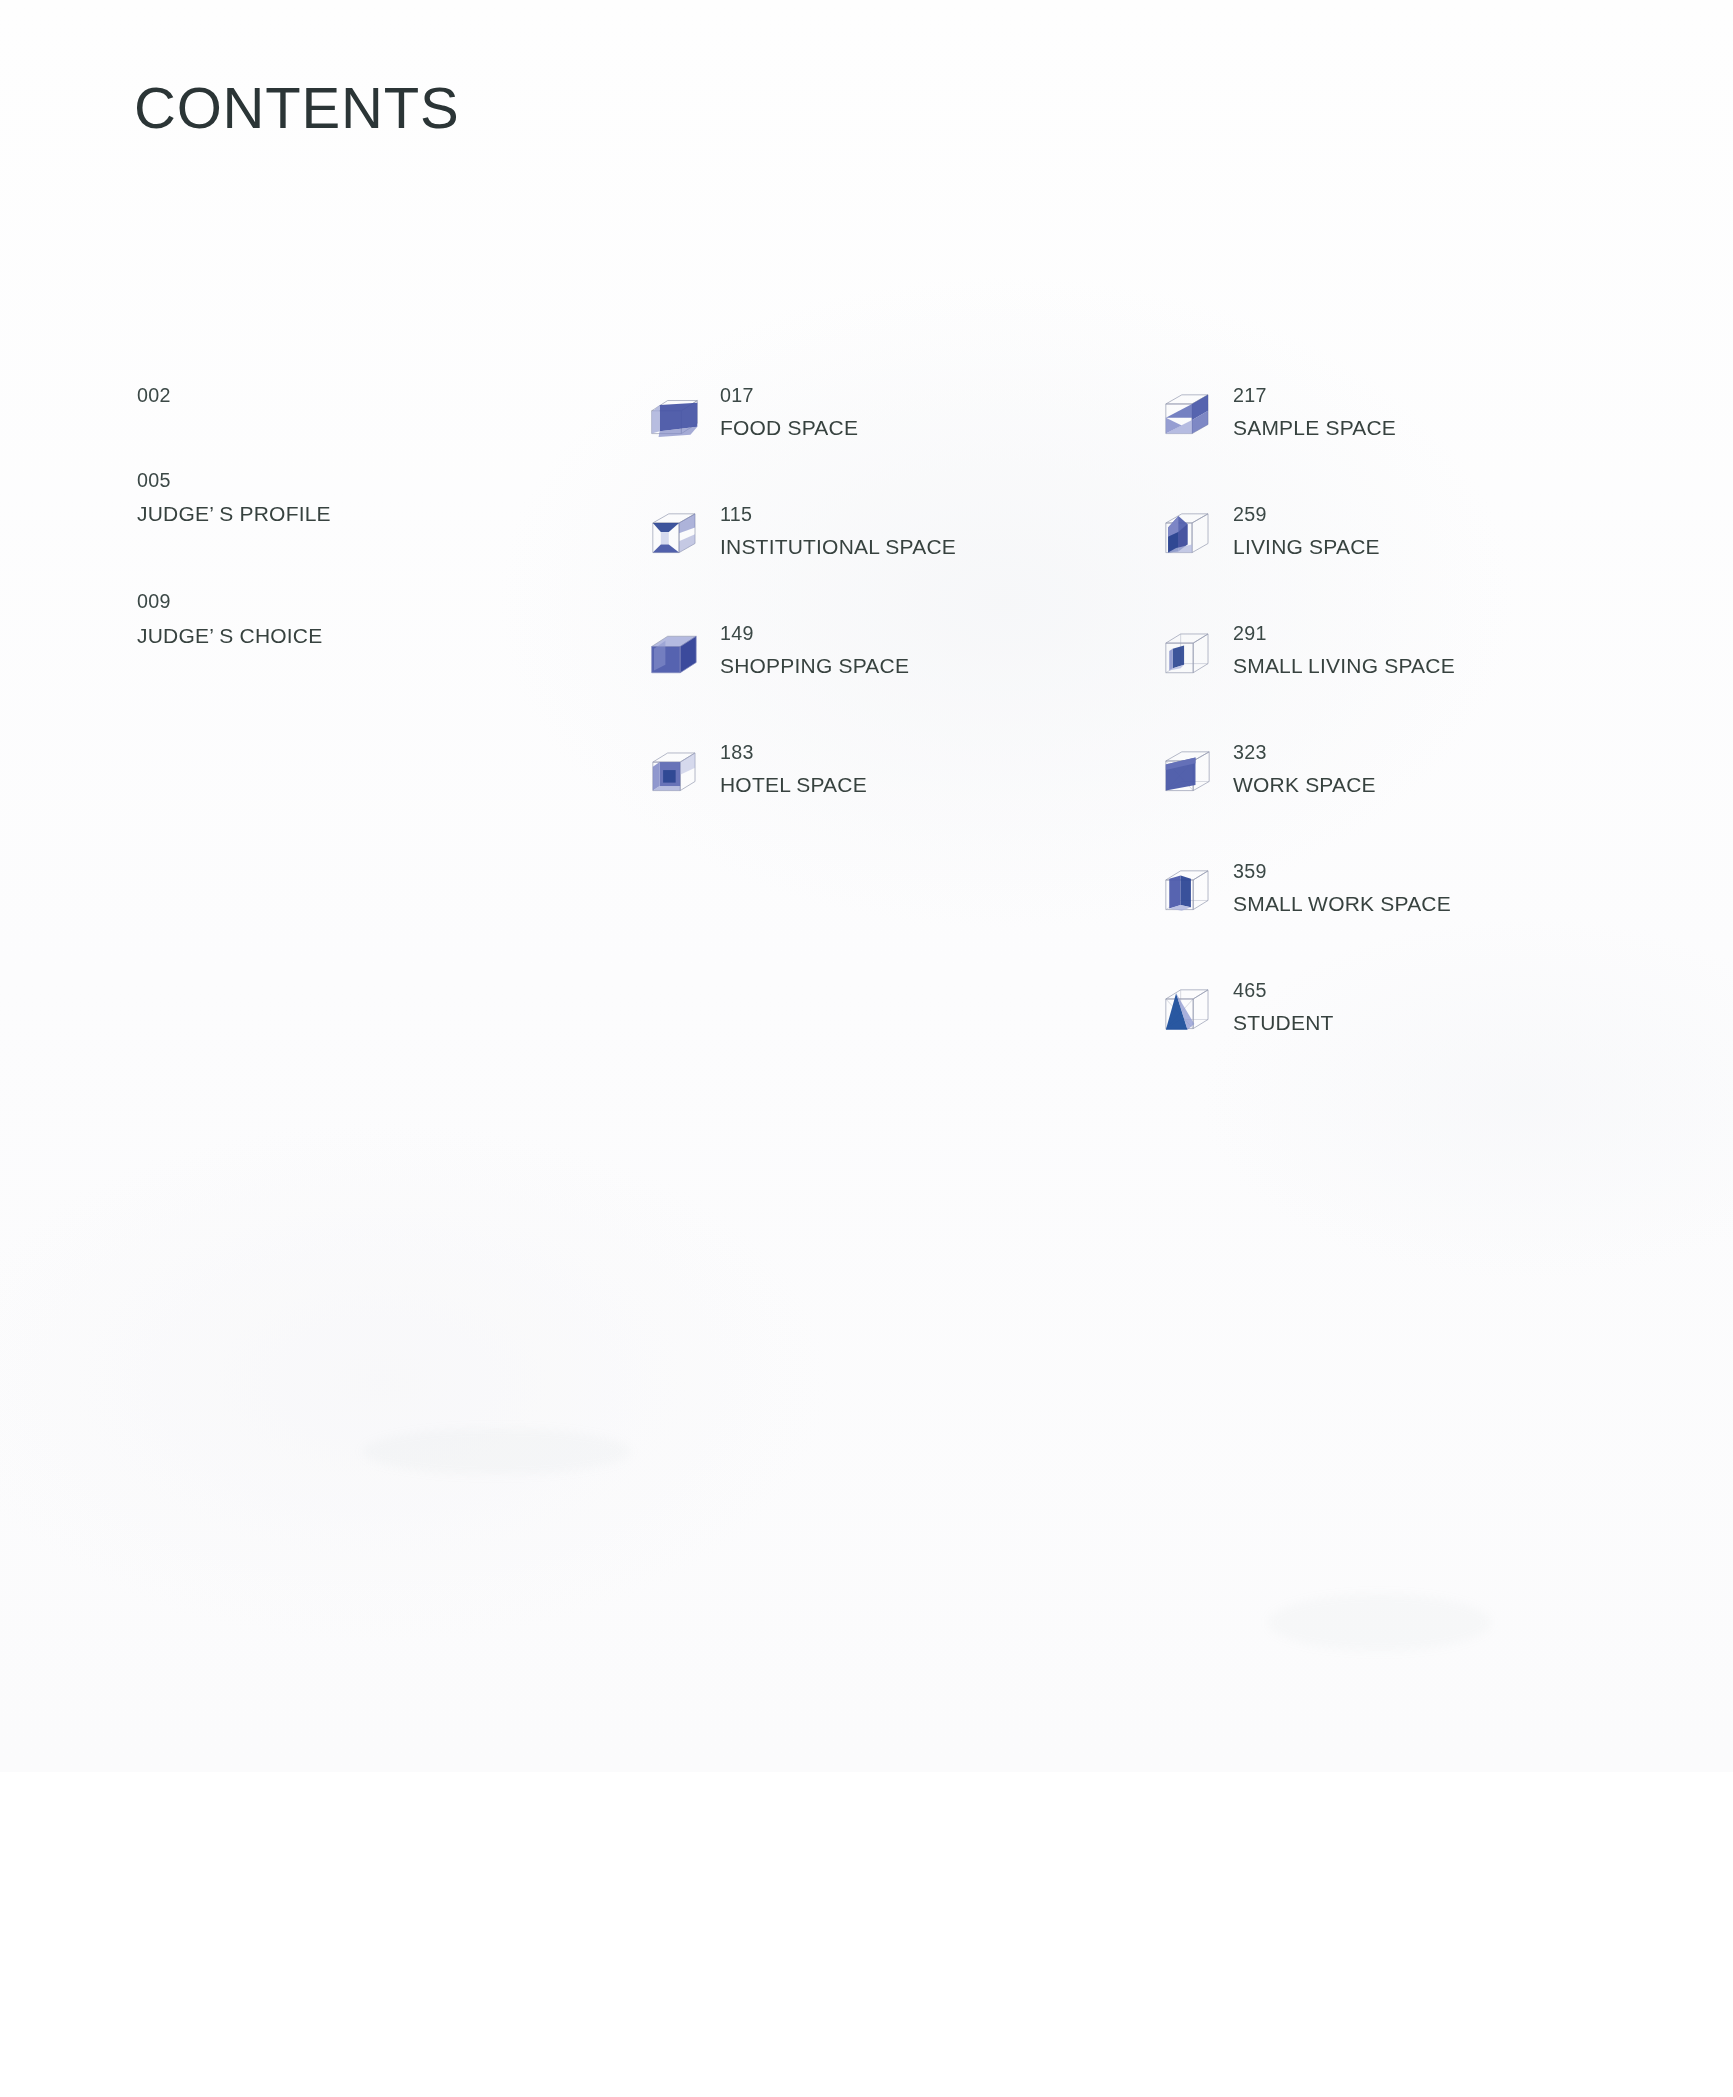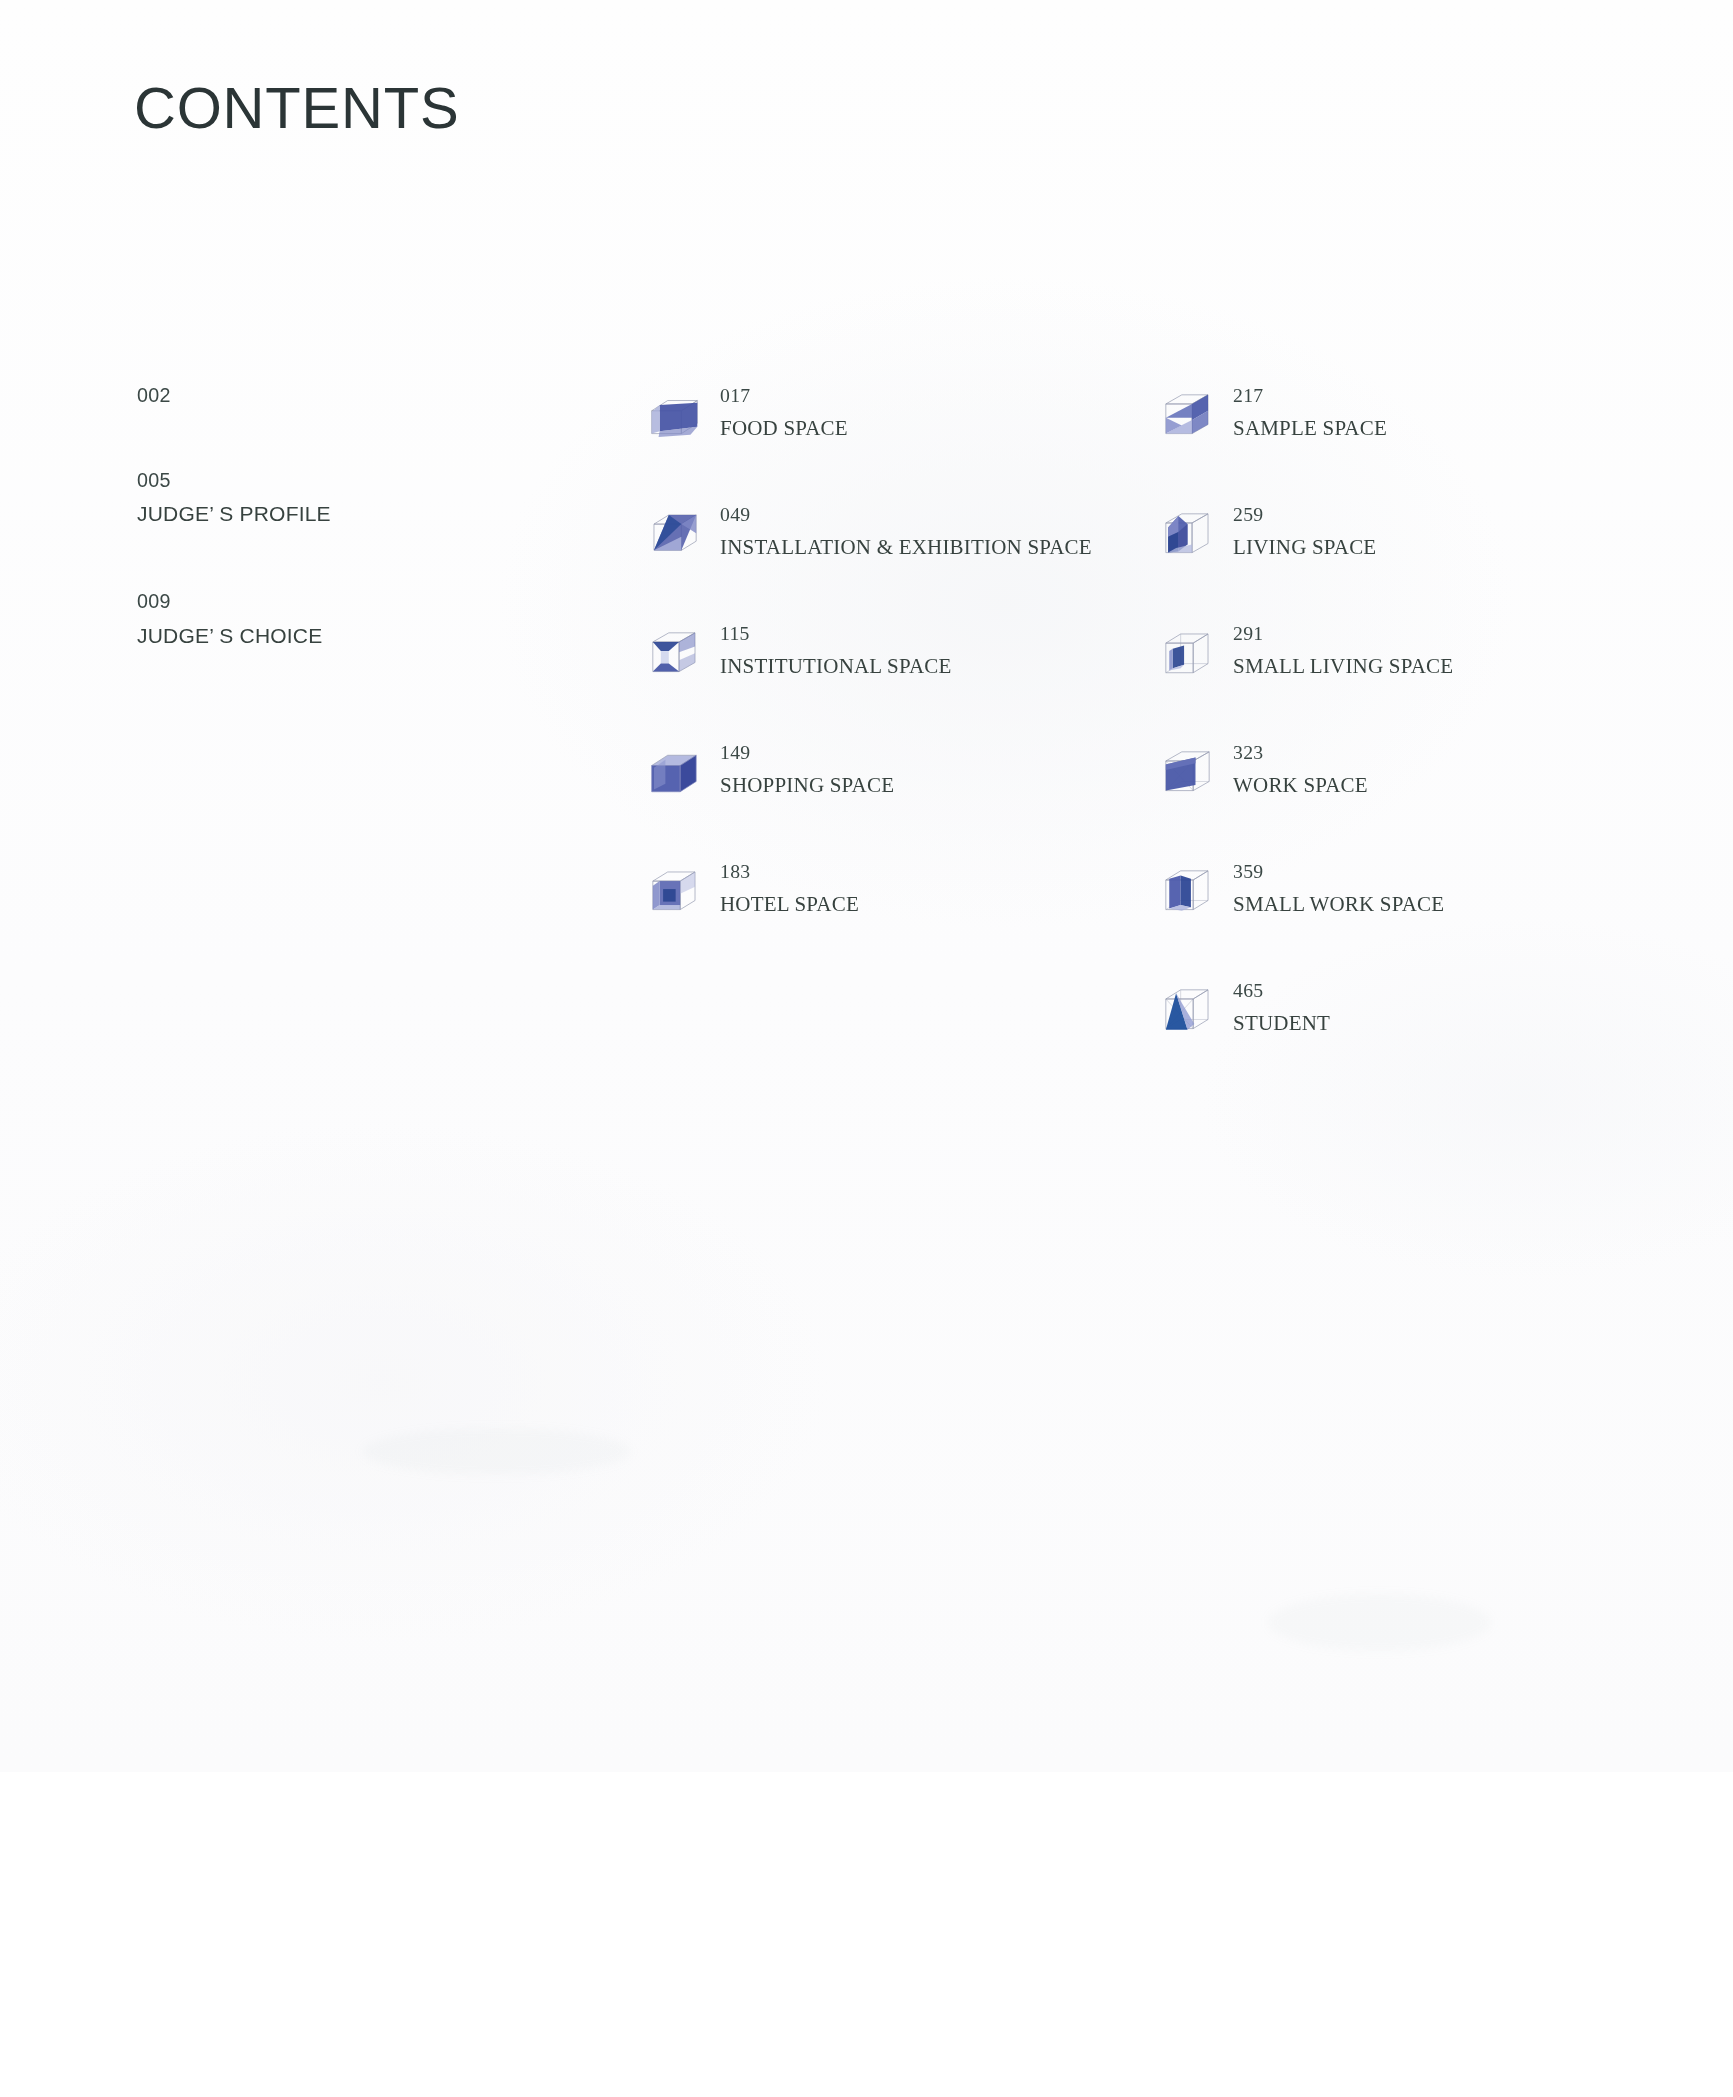--- a/index.html
+++ b/index.html
@@ -89,21 +89,20 @@
 
   
   .col-left .entry { margin-bottom: 61px; }
   .col-left .entry-label { max-width: 424px; }
 
   
   .icon-entry {
     position: relative;
     min-height: 78px;
     margin-bottom: 41px;
-    font-family: Liberation Serif, serif;
   }
   .icon-entry .icon-box {
     position: absolute;
     left: 0;
     top: 3.1px;
     width: 57px;
     height: 61px;
   }
   .icon-entry .icon-box svg {
     display: block;
@@ -168,39 +167,20 @@
           <path d="M10 42 L24 30 L24 76 L10 80 Z" fill="#aab1da" opacity="0.85"></path>
           <path d="M24 76 L90 68 L78 82 L22 86 Z" fill="#8089c4" opacity="0.7"></path>
         </svg>
       </span>
       <div class="entry-text">
         <div class="entry-num">017</div>
         <div class="entry-label">FOOD SPACE</div>
       </div>
     </div>
 
-    <div class="icon-entry">
-      <span class="icon-box">
-        <svg viewBox="0 0 100 100">
-          <g stroke="#9aa0b4" stroke-width="1.3" fill="none">
-            <path d="M14 30 L40 14 L88 14 L62 30 Z"></path>
-            <path d="M14 30 L14 76 L62 76 L62 30 Z"></path>
-            <path d="M62 30 L88 14 L88 60 L62 76 Z"></path>
-          </g>
-          <path d="M40 14 L88 14 L62 76 L14 76 Z" fill="#5561ac" opacity="0.9"></path>
-          <path d="M40 14 L62 30 L14 76 Z" fill="#2a4a97" opacity="0.85"></path>
-          <path d="M62 30 L88 14 L88 46 Z" fill="#7f88c6" opacity="0.8"></path>
-          <path d="M14 76 L62 76 L62 52 Z" fill="#b9bfe2" opacity="0.7"></path>
-        </svg>
-      </span>
-      <div class="entry-text">
-        <div class="entry-num">049</div>
-        <div class="entry-label">INSTALLATION &amp; EXHIBITION SPACE</div>
-      </div>
-    </div>
 
 
     <div class="icon-entry">
       <span class="icon-box">
         <svg viewBox="0 0 100 100">
           <g stroke="#9aa0b4" stroke-width="1.3" fill="none">
             <path d="M12 28 L40 12 L86 12 L58 28 Z"></path>
             <path d="M12 28 L12 80 L58 80 L58 28 Z"></path>
             <path d="M58 28 L86 12 L86 64 L58 80 Z"></path>
           </g>

